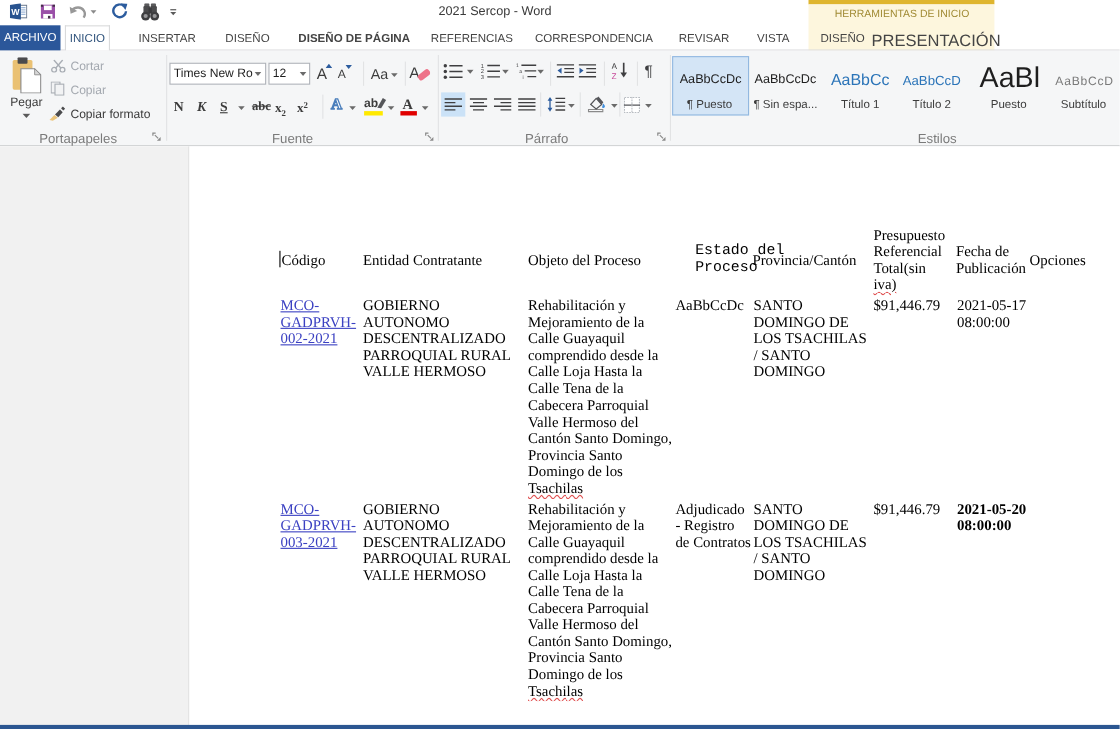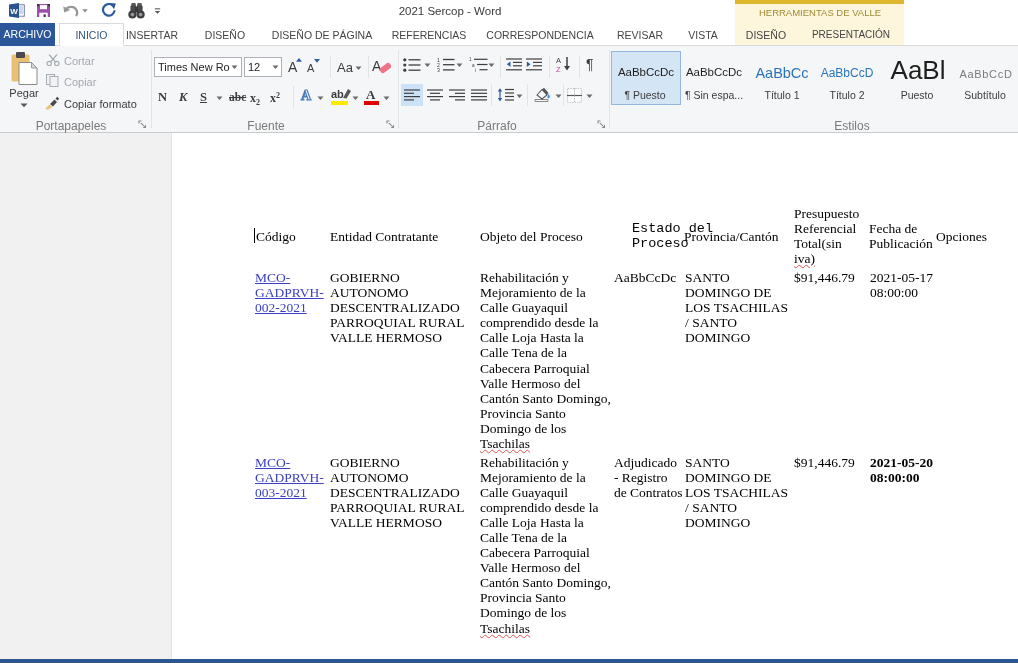--- a/index.html
+++ b/index.html
@@ -67,36 +67,36 @@
   <rect x="0.8" y="0.3" width="5.4" height="1.1" fill="#5a5a5a"></rect>
   <path d="M0.8 3 L3.5 5.8 L6.2 3 Z" fill="#5a5a5a"></path>
 </svg>
 
 <div class="abs ui" style="left:450px;top:5px;transform:translateX(-50%);color:#3a3a3a;font-size:11.5px;">2021 Sercop - Word</div>
 
 <div class="abs" style="left:0;top:23px;width:1018px;height:23px;background:#fff;"></div>
 
 <div class="abs" style="left:735px;top:0;width:169px;height:4px;background:#dfb52e;"></div>
 <div class="abs" style="left:735px;top:4px;width:169px;height:42px;background:#fdf6dd;"></div>
-<div class="abs" style="left:820px;top:7px;transform:translateX(-50%);font-size:9.5px;color:#a08a33;white-space:nowrap;">HERRAMIENTAS DE VALLE</div>
+<div class="abs" style="left:820px;top:7px;transform:translateX(-50%);font-size:9.5px;color:#a08a33;white-space:nowrap;">HERRAMIENTAS DE INICIO</div>
 
 <div class="abs" style="left:0;top:45px;width:1018px;height:1px;background:#d9dadb;"></div>
 
 <div class="abs" style="left:0;top:23px;width:55px;height:23px;background:#2b579a;color:#fff;font-size:10.5px;text-align:center;line-height:23px;">ARCHIVO</div>
 
-<div class="abs" style="left:59px;top:23px;width:65px;height:23px;background:#fff;border:1px solid #d9dadb;border-bottom:none;color:#33567e;font-size:10.5px;text-align:center;line-height:22px;">INICIO</div>
+<div class="abs" style="left:59px;top:23px;width:41px;height:23px;background:#fff;border:1px solid #d9dadb;border-bottom:none;color:#33567e;font-size:10.5px;text-align:center;line-height:22px;">INICIO</div>
 <div class="abs ui" style="left:152px;top:29px;transform:translateX(-50%);font-size:10.5px;">INSERTAR</div>
 <div class="abs ui" style="left:225px;top:29px;transform:translateX(-50%);font-size:10.5px;">DISEÑO</div>
-<div class="abs ui" style="left:322px;top:29px;transform:translateX(-50%);font-size:10.5px;">DISEÑO DE PÁGINA</div>
+<div class="abs ui" style="left:322px;top:29px;transform:translateX(-50%);font-size:10.5px;font-weight:bold;">DISEÑO DE PÁGINA</div>
 <div class="abs ui" style="left:429px;top:29px;transform:translateX(-50%);font-size:10.5px;">REFERENCIAS</div>
 <div class="abs ui" style="left:540px;top:29px;transform:translateX(-50%);font-size:10.5px;">CORRESPONDENCIA</div>
 <div class="abs ui" style="left:640px;top:29px;transform:translateX(-50%);font-size:10.5px;">REVISAR</div>
 <div class="abs ui" style="left:703px;top:29px;transform:translateX(-50%);font-size:10.5px;">VISTA</div>
 <div class="abs ui" style="left:766px;top:29px;transform:translateX(-50%);font-size:10.5px;">DISEÑO</div>
-<div class="abs ui" style="left:851px;top:29px;transform:translateX(-50%);font-size:10px;">PRESENTACIÓN</div>
+<div class="abs ui" style="left:851px;top:29px;transform:translateX(-50%);font-size:15px;">PRESENTACIÓN</div>
 
 <div class="abs" style="left:0;top:46px;width:1018px;height:86px;background:#f5f6f7;"></div>
 <div class="abs" style="left:0;top:132px;width:1018px;height:1px;background:#c9cbcd;"></div>
 
 <svg class="abs" style="left:11px;top:52px;" width="27" height="33" viewBox="0 0 27 33">
   <rect x="0.5" y="2.5" width="18" height="27" rx="1.5" fill="#eac173"></rect>
   <rect x="5" y="0" width="9" height="6" rx="1" fill="#4a4a4c"></rect>
   <path d="M8 10.5 H20.5 L26 16 V32.5 H8 Z" fill="#fff" stroke="#8a8a8a" stroke-width="1"></path>
   <path d="M20.5 10.5 L20.5 16 L26 16 Z" fill="#d8d8d8" stroke="#8a8a8a" stroke-width="0.8"></path>
 </svg>

